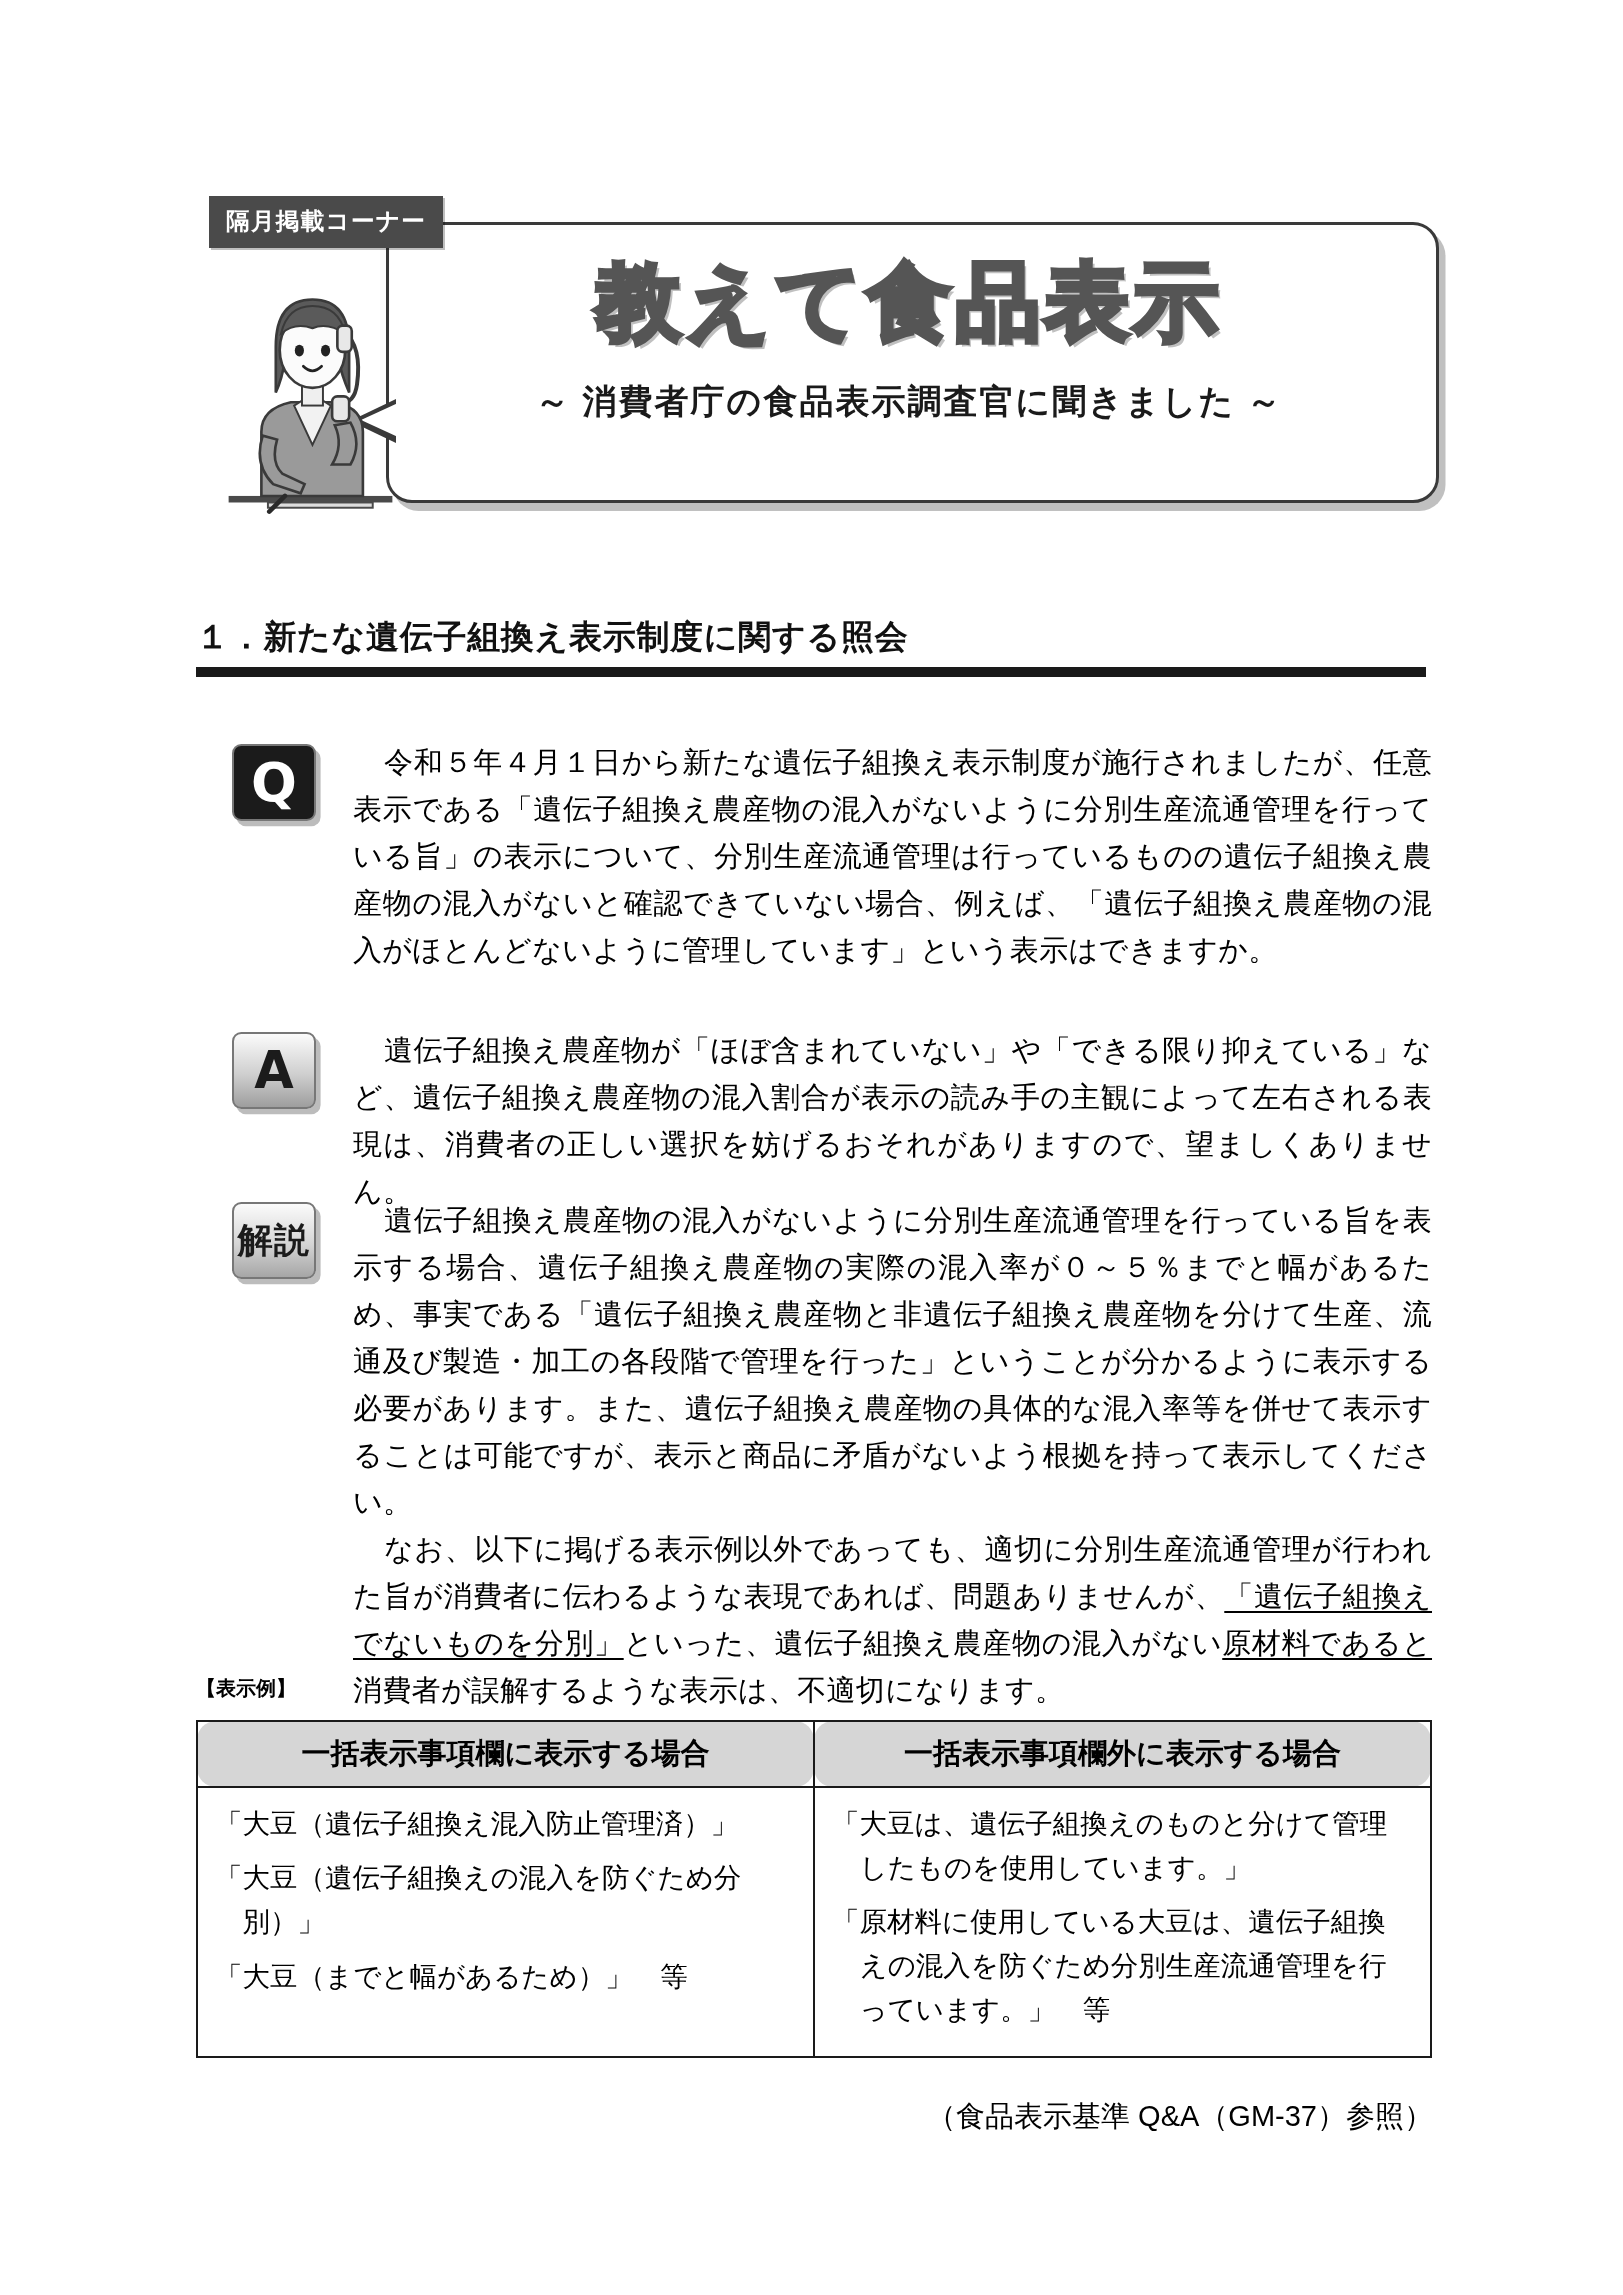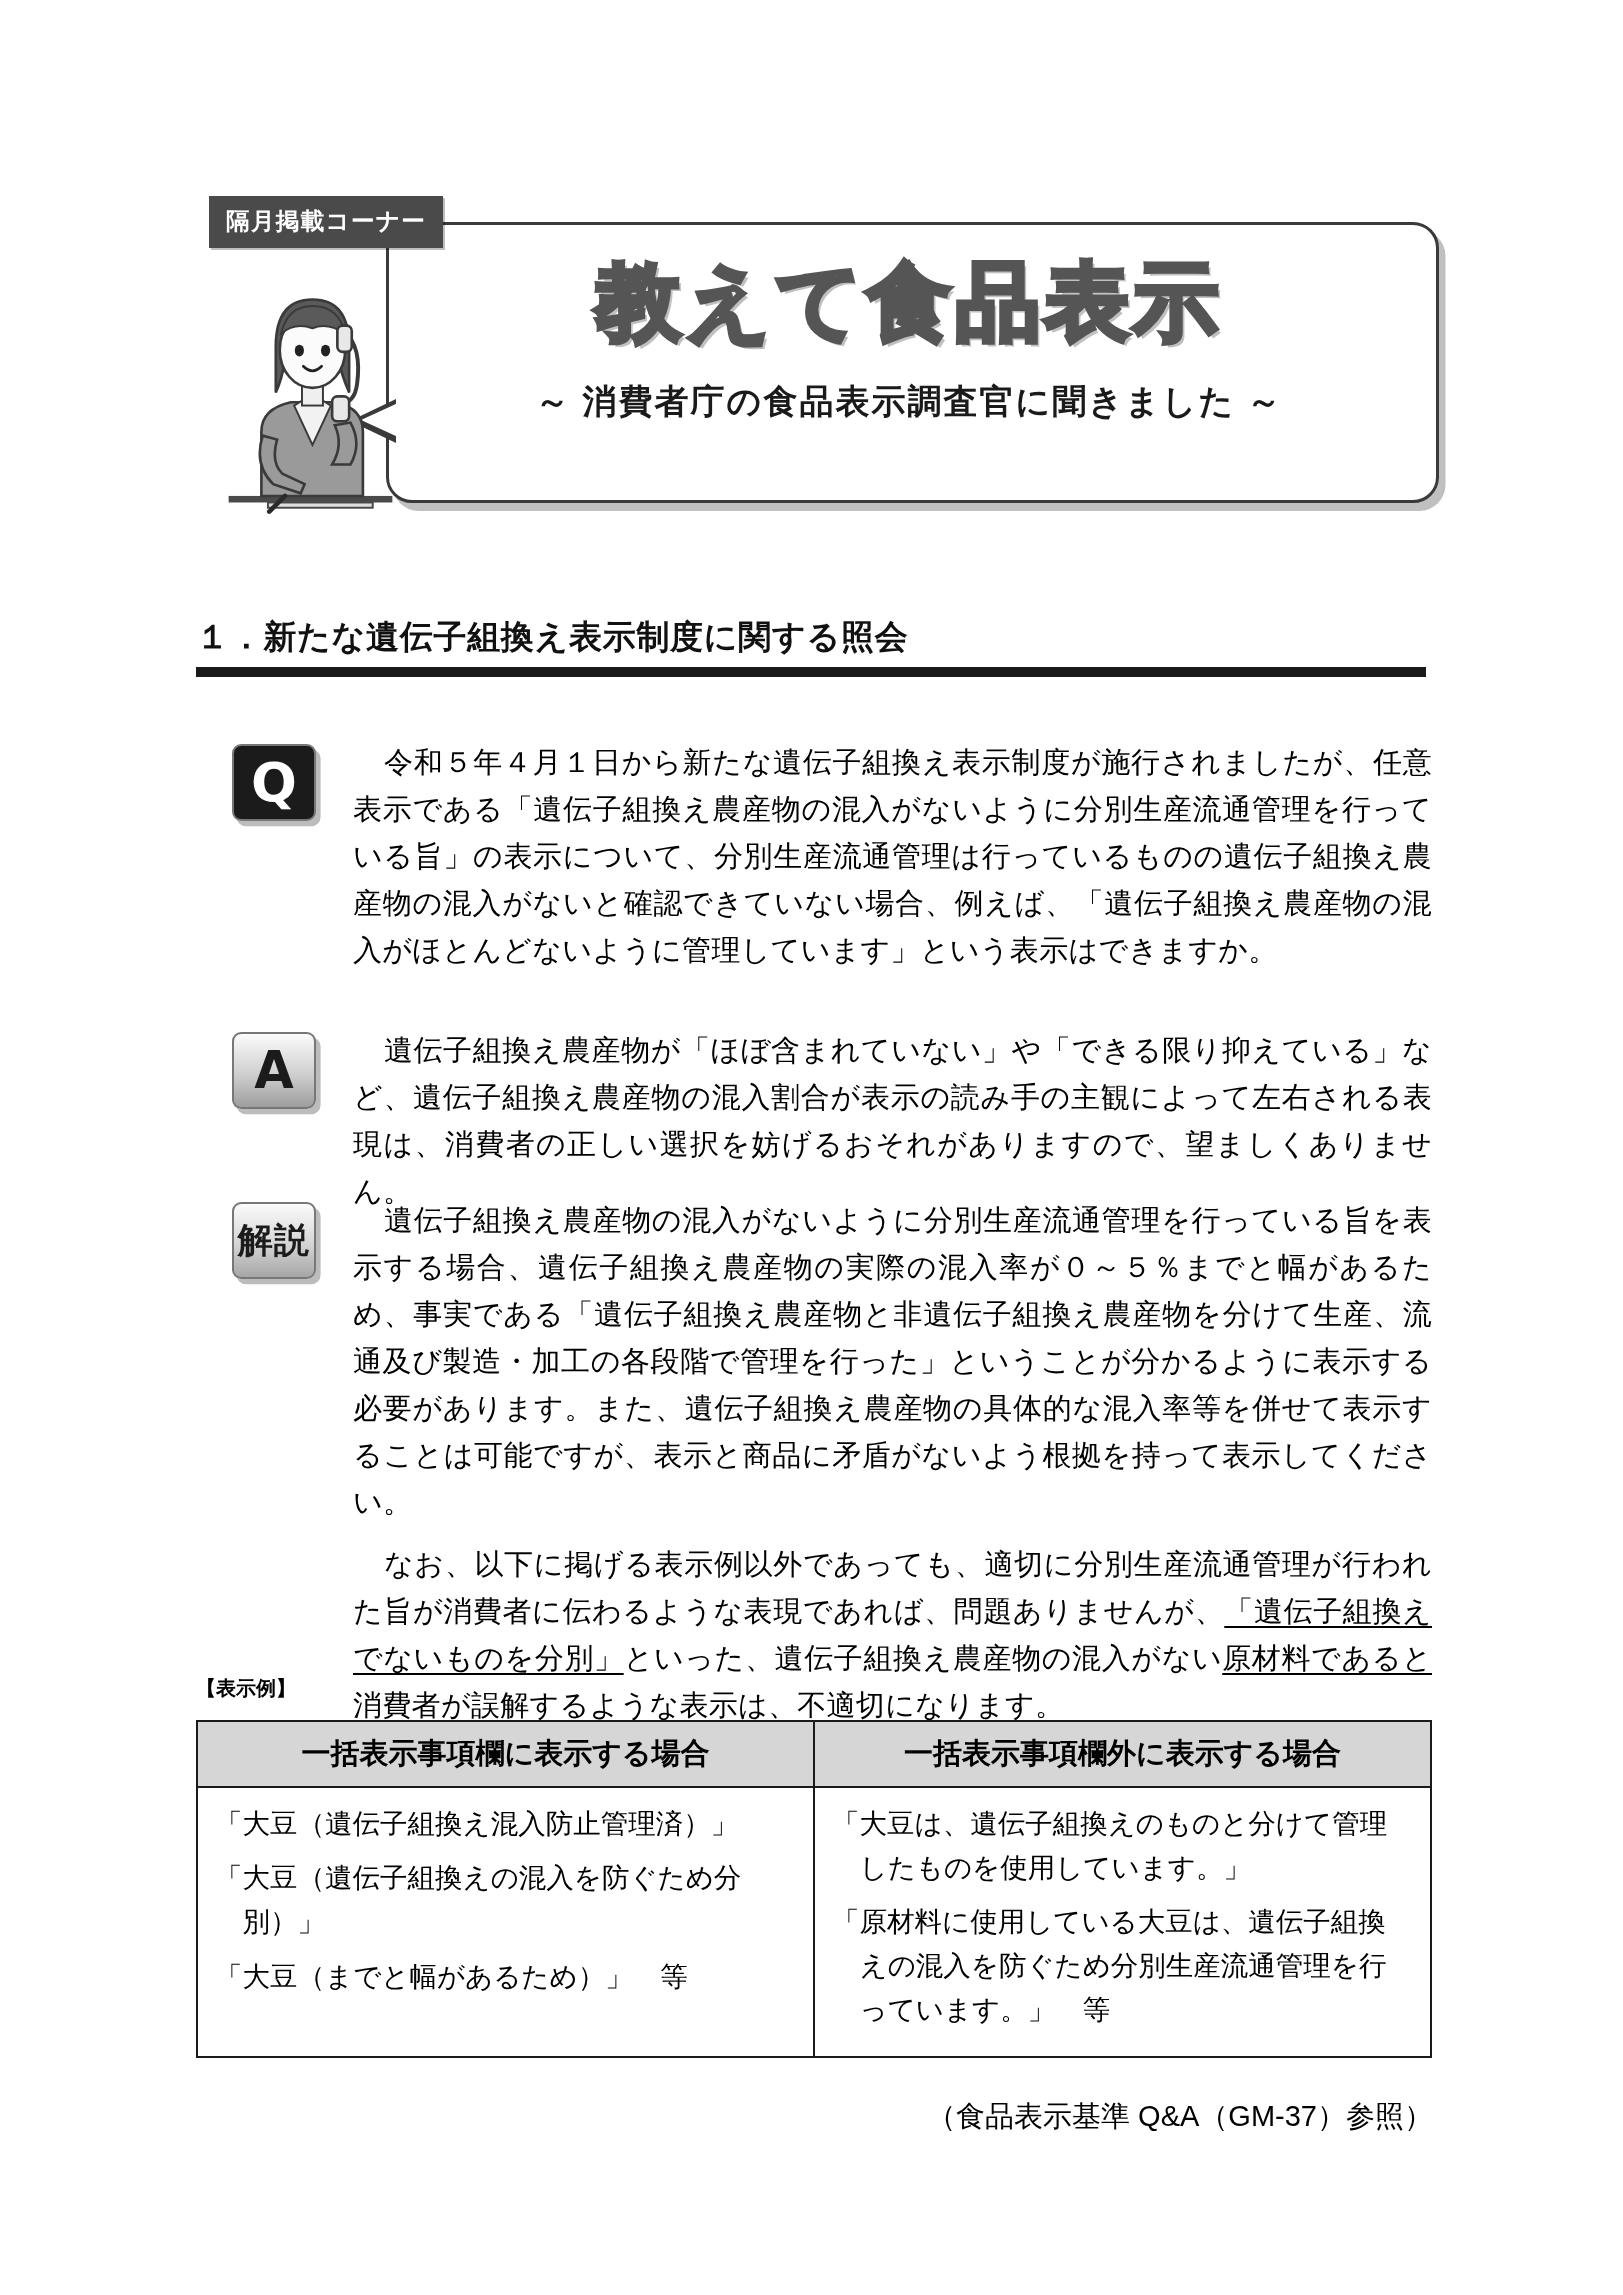--- a/index.html
+++ b/index.html
@@ -192,21 +192,21 @@
     font-size: 29px;
     line-height: 1.62;
     letter-spacing: 0.3px;
     text-align: justify;
   }
   .qa-body p {
     margin: 0 0 0 0;
     text-indent: 31px;
   }
   .qa-body p + p {
-    margin-top: 15px;
+    margin-top: 0;
   }
   .u { text-decoration: underline; text-underline-offset: 4.6px; }
 
   
   .ex-label {
     position: absolute;
     left: 196px;
     top: 1675px;
     font-size: 20px;
     font-weight: bold;
@@ -222,20 +222,21 @@
   table.ex th, table.ex td {
     border: 2.6px solid #1a1a1a;
     box-sizing: border-box;
   }
   table.ex th {
     background: #d6d6d6;
     font-size: 29px;
     font-weight: bold;
     padding: 11.8px 6.5px;
     text-align: center;
+    border-radius: 19px;
   }
   table.ex td {
     font-size: 27.5px;
     line-height: 1.6;
     padding: 14.4px 17px 19.6px 17px;
     vertical-align: top;
   }
   table.ex td p {
     margin: 0 0 10.5px 0;
     text-indent: 0;

